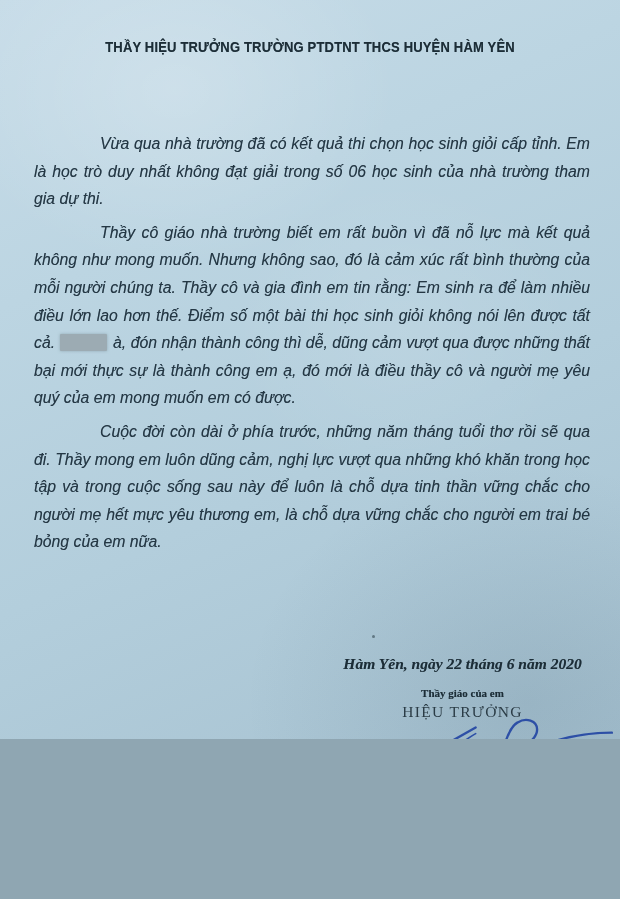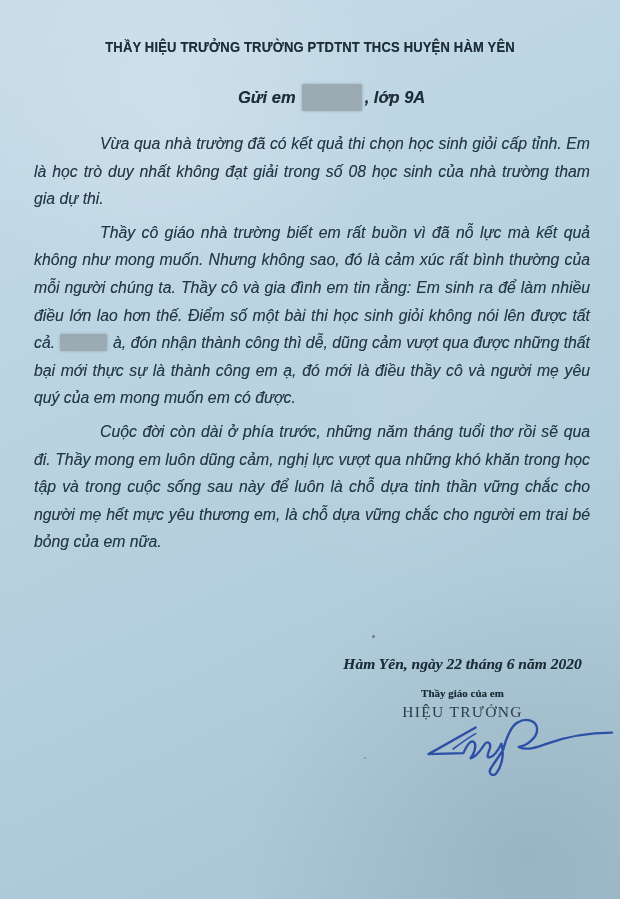--- a/index.html
+++ b/index.html
@@ -1,21 +1,21 @@
 <!DOCTYPE html>
 <html lang="vi"><head>
 <meta charset="utf-8">
 <title>Scanned letter</title>
 <style>
   html, body { margin: 0; padding: 0; background: #8fa6b2; }
 
   .page {
     position: relative;
     width: 620px;
-    height: 899px;
+    height: 739px;
     overflow: hidden;
     background: linear-gradient(155deg, #c7dce8 0%, #bcd5e2 30%, #b3cedc 60%, #a7c2d1 100%);
     font-family: "Liberation Sans", sans-serif;
     color: #243744;
   }
   
   .page::before {
     content: "";
     position: absolute; inset: 0;
     background:
@@ -88,26 +88,23 @@
   .speck.s1 { width: 3px; height: 3px; left: 372px; top: 635px; }
   .speck.s2 { width: 2px; height: 2px; left: 364px; top: 757px; opacity: .6; }
 </style>
 </head>
 <body>
 
 <div class="page">
 
   <div class="letter-title">THẦY HIỆU TRƯỞNG TRƯỜNG PTDTNT THCS HUYỆN HÀM YÊN</div>
 
-  <div class="salutation">
-    <span>Gửi em</span><span class="redaction big"></span><span>, lớp 9A</span>
-  </div>
 
   <div class="body-text">
-    <p class="para">Vừa qua nhà trường đã có kết quả thi chọn học sinh giỏi cấp tỉnh. Em là học trò duy nhất không đạt giải trong số 08 học sinh của nhà trường tham gia dự thi.</p>
+    <p class="para">Vừa qua nhà trường đã có kết quả thi chọn học sinh giỏi cấp tỉnh. Em là học trò duy nhất không đạt giải trong số 06 học sinh của nhà trường tham gia dự thi.</p>
 
     <p class="para"><span>Thầy cô giáo nhà trường biết em rất buồn vì đã nỗ lực mà kết quả không như mong muốn. Nhưng không sao, đó là cảm xúc rất bình thường của mỗi người chúng ta. Thầy cô và gia đình em tin rằng: Em sinh ra để làm nhiều điều lớn lao hơn thế. Điểm số một bài thi học sinh giỏi không nói lên được tất cả.</span><span class="redaction small"></span><span>à, đón nhận thành công thì dễ, dũng cảm vượt qua được những thất bại mới thực sự là thành công em ạ, đó mới là điều thầy cô và người mẹ yêu quý của em mong muốn em có được.</span></p>
 
 
     <p class="para">Cuộc đời còn dài ở phía trước, những năm tháng tuổi thơ rồi sẽ qua đi. Thầy mong em luôn dũng cảm, nghị lực vượt qua những khó khăn trong học tập và trong cuộc sống sau này để luôn là chỗ dựa tinh thần vững chắc cho người mẹ hết mực yêu thương em, là chỗ dựa vững chắc cho người em trai bé bỏng của em nữa.</p>
 
   </div>
 
   <div class="closing">
     <div class="dateline">Hàm Yên, ngày 22 tháng 6 năm 2020</div>

